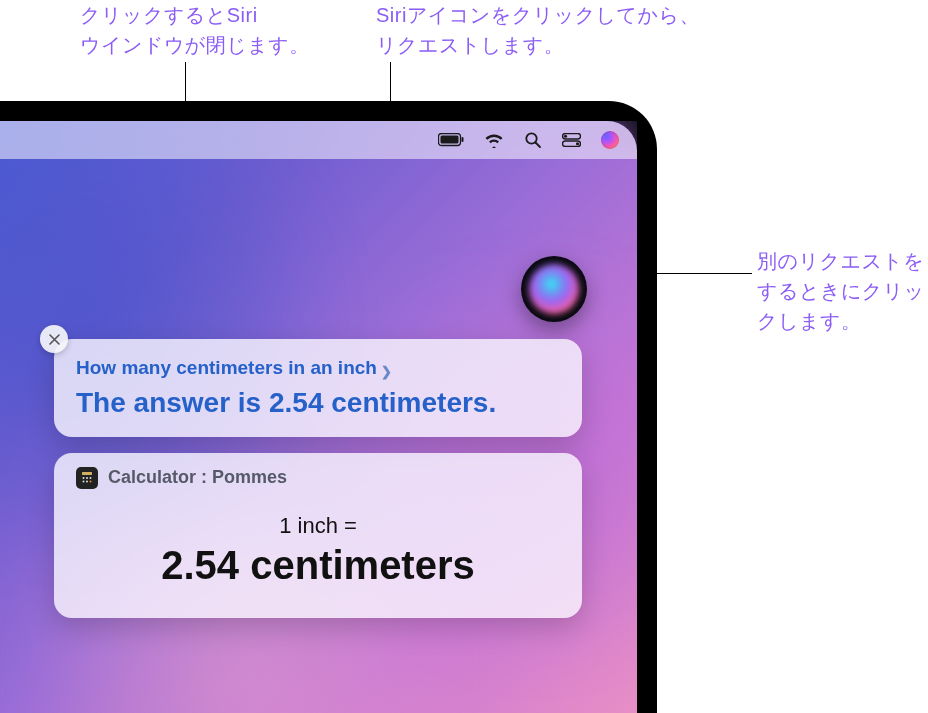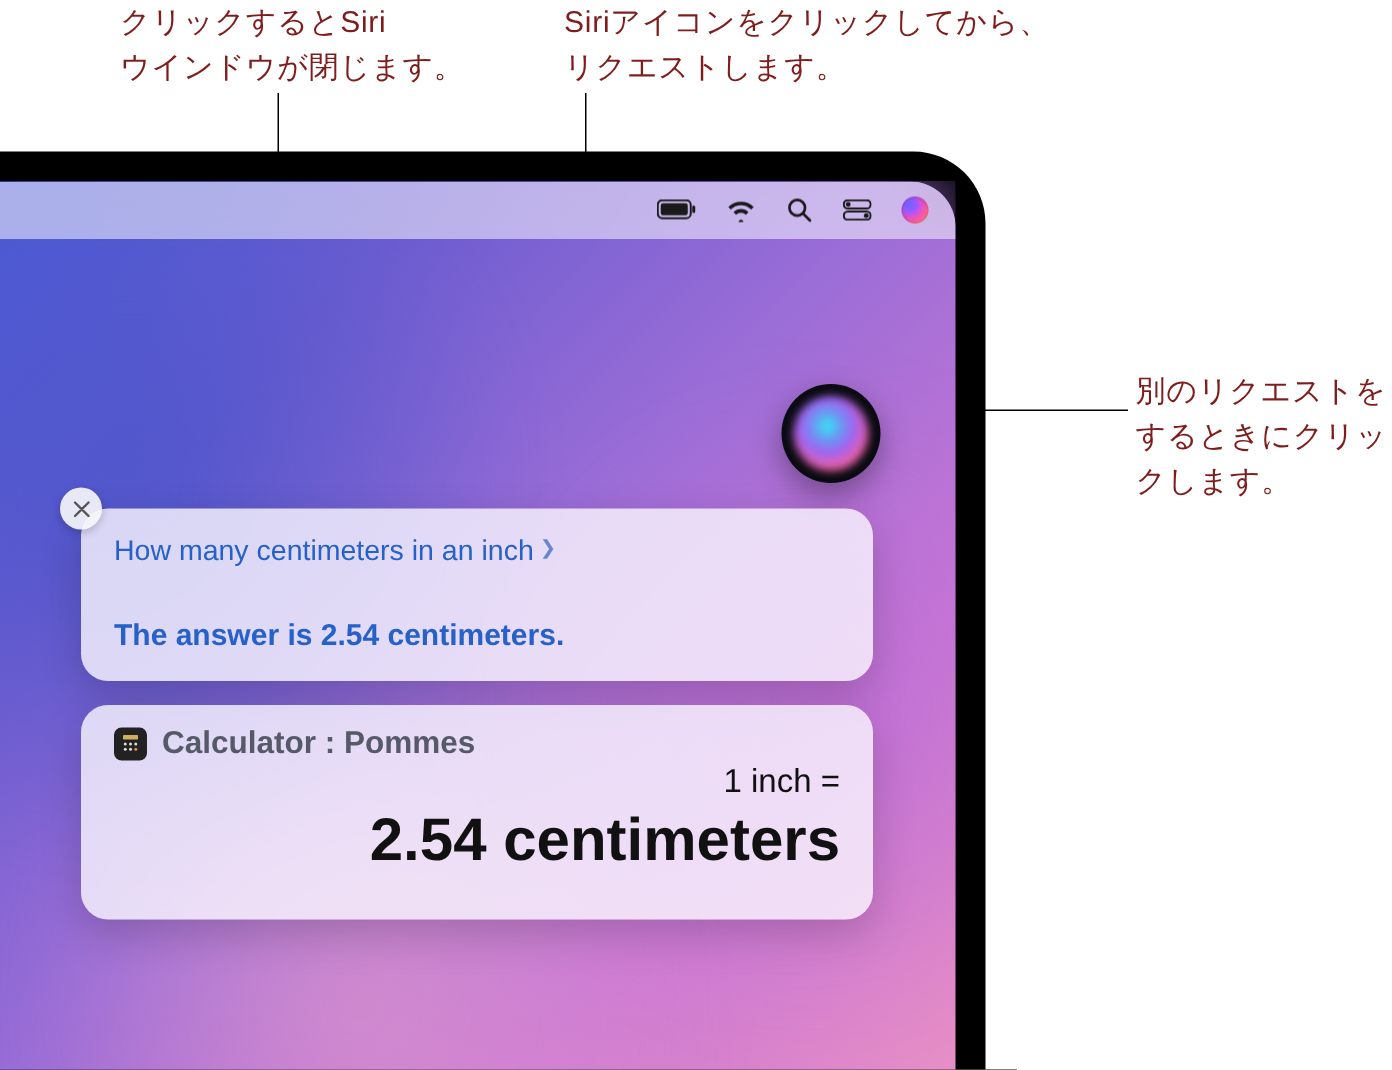--- a/index.html
+++ b/index.html
@@ -10,21 +10,21 @@
     background: #fff;
     position: relative;
     overflow: hidden;
   }
 
   
   .callout {
     position: absolute;
     font-size: 20px;
     line-height: 1.5;
-    color: #7f1d1d;
+    color: #8b5cf6;
     letter-spacing: 0.5px;
   }
   .callout-line {
     position: absolute;
     background: #000;
   }
 
   
   .device {
     position: absolute;
@@ -123,49 +123,50 @@
   .card {
     background: rgba(250, 248, 255, 0.8);
     border-radius: 18px;
     padding: 18px 22px;
     box-shadow: 0 10px 28px rgba(0,0,0,0.18);
     margin-bottom: 16px;
   }
   .card .query {
     color: #2561c9;
     font-size: 19px;
-    font-weight: 400;
-    display: flex;
-    align-items: flex-start;
+    font-weight: 700;
+    display: flex;
+    align-items: flex-end;
     gap: 4px;
   }
   .card .query .chev { color: #6a88c9; font-size: 13px; }
   .card .answer {
-    margin-top: 34px;
+    margin-top: 8px;
     color: #2561c9;
-    font-size: 20px;
+    font-size: 28px;
     font-weight: 700;
   }
   .card.calc { padding: 14px 22px 30px; }
   .calc-header {
     display: flex;
-    align-items: center;
+    align-items: flex-start;
     gap: 10px;
     color: #565a68;
-    font-size: 21px;
+    font-size: 18px;
     font-weight: 600;
   }
   .calc-icon {
     width: 22px; height: 22px;
     border-radius: 5px;
     background: #222;
     display: flex; align-items: center; justify-content: center;
   }
   .calc-body {
-    text-align: right;
+    text-align: center;
+    margin-top: 24px;
     color: #111;
   }
   .calc-top { font-size: 22px; font-weight: 500; }
   .calc-bottom { font-size: 40px; font-weight: 800; margin-top: 4px; }
 
 </style>
 </head>
 <body>
 
 <div class="callout" style="left:80px; top:0px; white-space:pre;">クリックするとSiri

